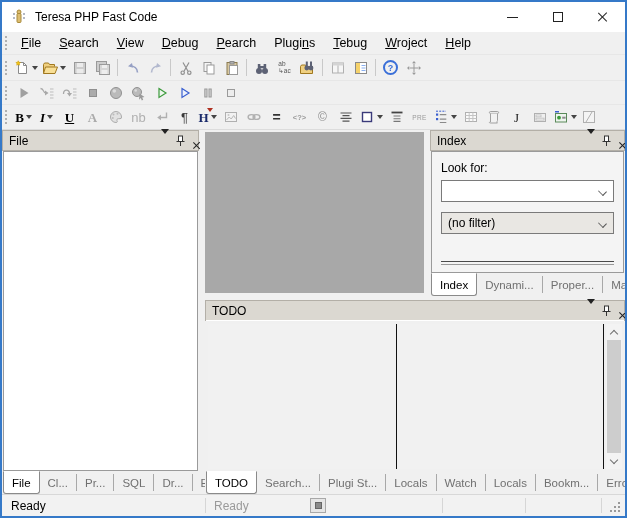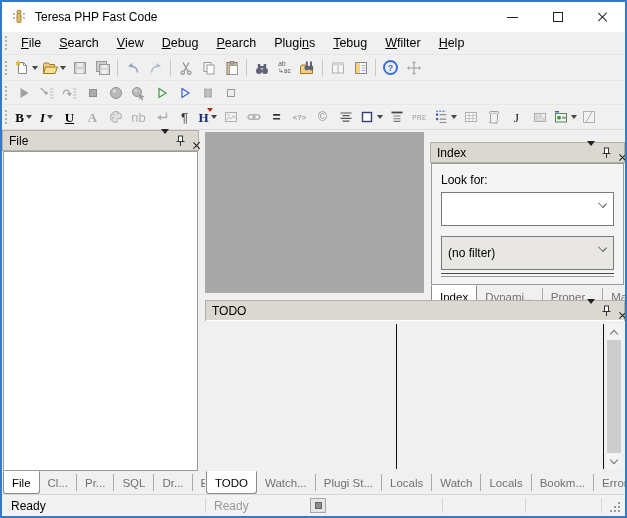--- a/index.html
+++ b/index.html
@@ -42,24 +42,24 @@
   .tri-d{width:0;height:0;border-left:4px solid transparent;border-right:4px solid transparent;border-top:5px solid #222}
   .hx{position:relative;width:9px;height:9px}
   .hx::before,.hx::after{content:"";position:absolute;left:4px;top:0;width:1.4px;height:9px;background:#222}
   .hx::before{transform:rotate(45deg)}.hx::after{transform:rotate(-45deg)}
 
   .file-panel{left:0;top:0;width:197px;bottom:0}
   .file-body{position:absolute;left:1px;right:1px;top:21px;bottom:23px;background:#fff;border:1px solid #9a9a9a}
 
   .mdi{position:absolute;left:203px;top:2px;width:219px;height:161px;background:#a8a8a8}
 
-  .index-panel{right:0;top:12px;width:195px;height:166px}
+  .index-panel{right:0;top:0;width:195px;height:166px}
   .index-body{position:absolute;left:1px;right:1px;top:21px;bottom:23px;background:#f4f4f4;border:1px solid #9a9a9a;padding:9px 9px 8px}
   .fld-label{font-size:12px;margin-bottom:5px}
-  .combo{position:relative;height:34px;border:1px solid #7a7a7a;background:#fff;display:flex;align-items:center;padding:0 20px 0 6px;margin-bottom:10px}
+  .combo{position:relative;height:22px;border:1px solid #7a7a7a;background:#fff;display:flex;align-items:center;padding:0 20px 0 6px;margin-bottom:10px}
   .combo.gray{background:#e9e7e3}
   .combo input{border:none;outline:none;width:100%;height:100%;background:transparent;font:12px "Liberation Sans",sans-serif}
   .chev{position:absolute;right:7px;top:7px;width:7px;height:7px;border-right:1.5px solid #555;border-bottom:1.5px solid #555;transform:rotate(45deg) scaleY(.8)}
   .hline{position:absolute;left:9px;right:9px;bottom:7px;height:4px;border-top:1px solid #4a4a4a;border-bottom:1px solid #9a9a9a}
 
   .todo-panel{left:203px;right:0;top:170px;bottom:0}
   .todo-body{position:absolute;left:1px;right:1px;top:20px;bottom:24px;background:#f0f0f0;border-top:1px solid #fff}
   .todo-list{position:absolute;left:2px;top:3px;right:20px;bottom:1px;background:#f1f1f1}
   .vline{position:absolute;top:0;bottom:0;width:1px;background:#111}
   .vl1{left:47.5%}.vl2{right:0}
@@ -121,21 +121,21 @@
 
   <div class="menubar">
     <span class="grip-v"></span>
     <span class="menu-item"><span></span><span class="u">F</span><span>ile</span></span>
     <span class="menu-item"><span></span><span class="u">S</span><span>earch</span></span>
     <span class="menu-item"><span></span><span class="u">V</span><span>iew</span></span>
     <span class="menu-item"><span></span><span class="u">D</span><span>ebug</span></span>
     <span class="menu-item"><span></span><span class="u">P</span><span>earch</span></span>
     <span class="menu-item"><span>Plugi</span><span class="u">n</span><span>s</span></span>
     <span class="menu-item"><span></span><span class="u">T</span><span>ebug</span></span>
-    <span class="menu-item"><span></span><span class="u">W</span><span>filter</span></span>
+    <span class="menu-item"><span></span><span class="u">W</span><span>roject</span></span>
     <span class="menu-item"><span></span><span class="u">H</span><span>elp</span></span>
   </div>
 
   <div class="toolbar tb1">
     <span class="grip-v"></span>
     <div class="tbtn">
       <span>
           <svg width="16" height="16" viewBox="0 0 16 16">
             <path d="M4.5 2.5h5l3 3v8h-8z" fill="#fff" stroke="#8a8a8a"></path>
             <path d="M9.5 2.5v3h3" fill="none" stroke="#8a8a8a"></path>
@@ -605,21 +605,21 @@
               <span class="chev-s"></span>
             </span>
           <span class="sthumb"></span>
           <span class="sarr down">
               <span class="chev-s"></span>
             </span>
         </div>
       </div>
       <div class="tabs">
         <div class="tab active">TODO</div>
-        <div class="tab">Watch...</div>
+        <div class="tab">Search...</div>
         <div class="tab">Plugi St...</div>
         <div class="tab">Locals</div>
         <div class="tab">Watch</div>
         <div class="tab">Locals</div>
         <div class="tab">Bookm...</div>
         <div class="tab">Errors</div>
       </div>
     </div>
   </div>
 

